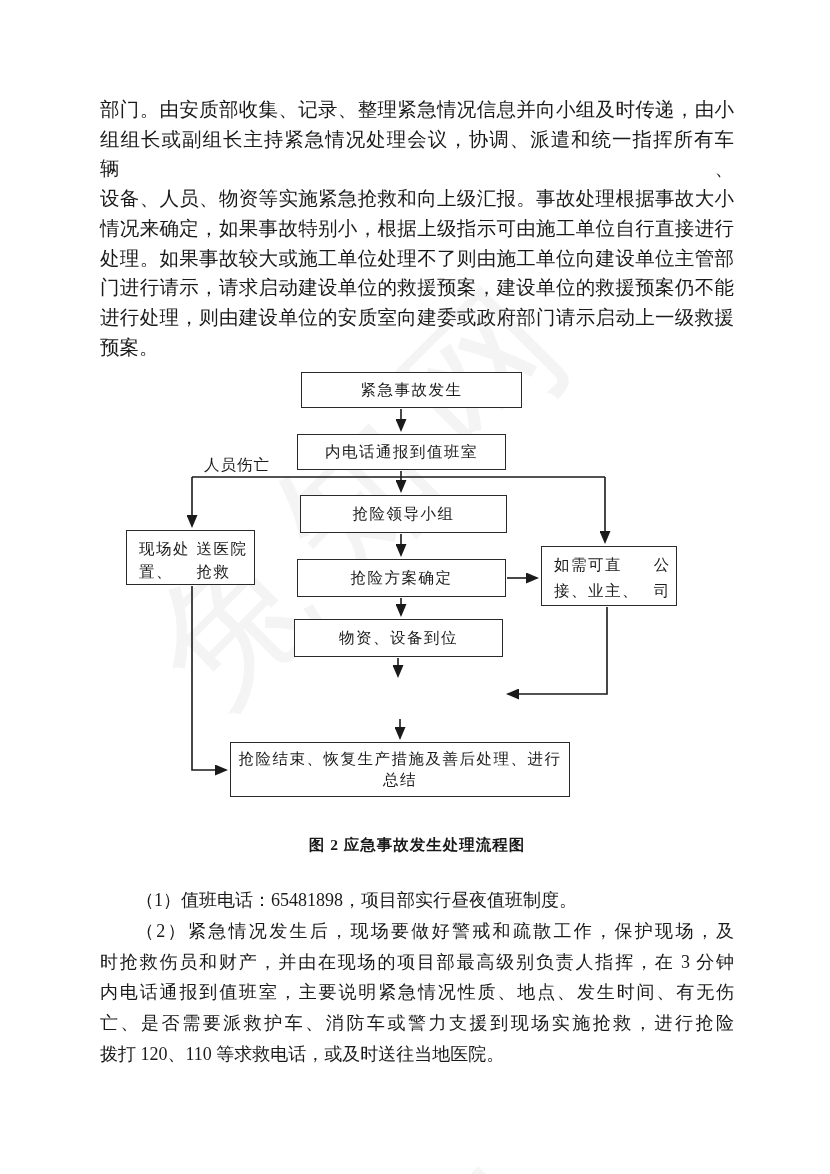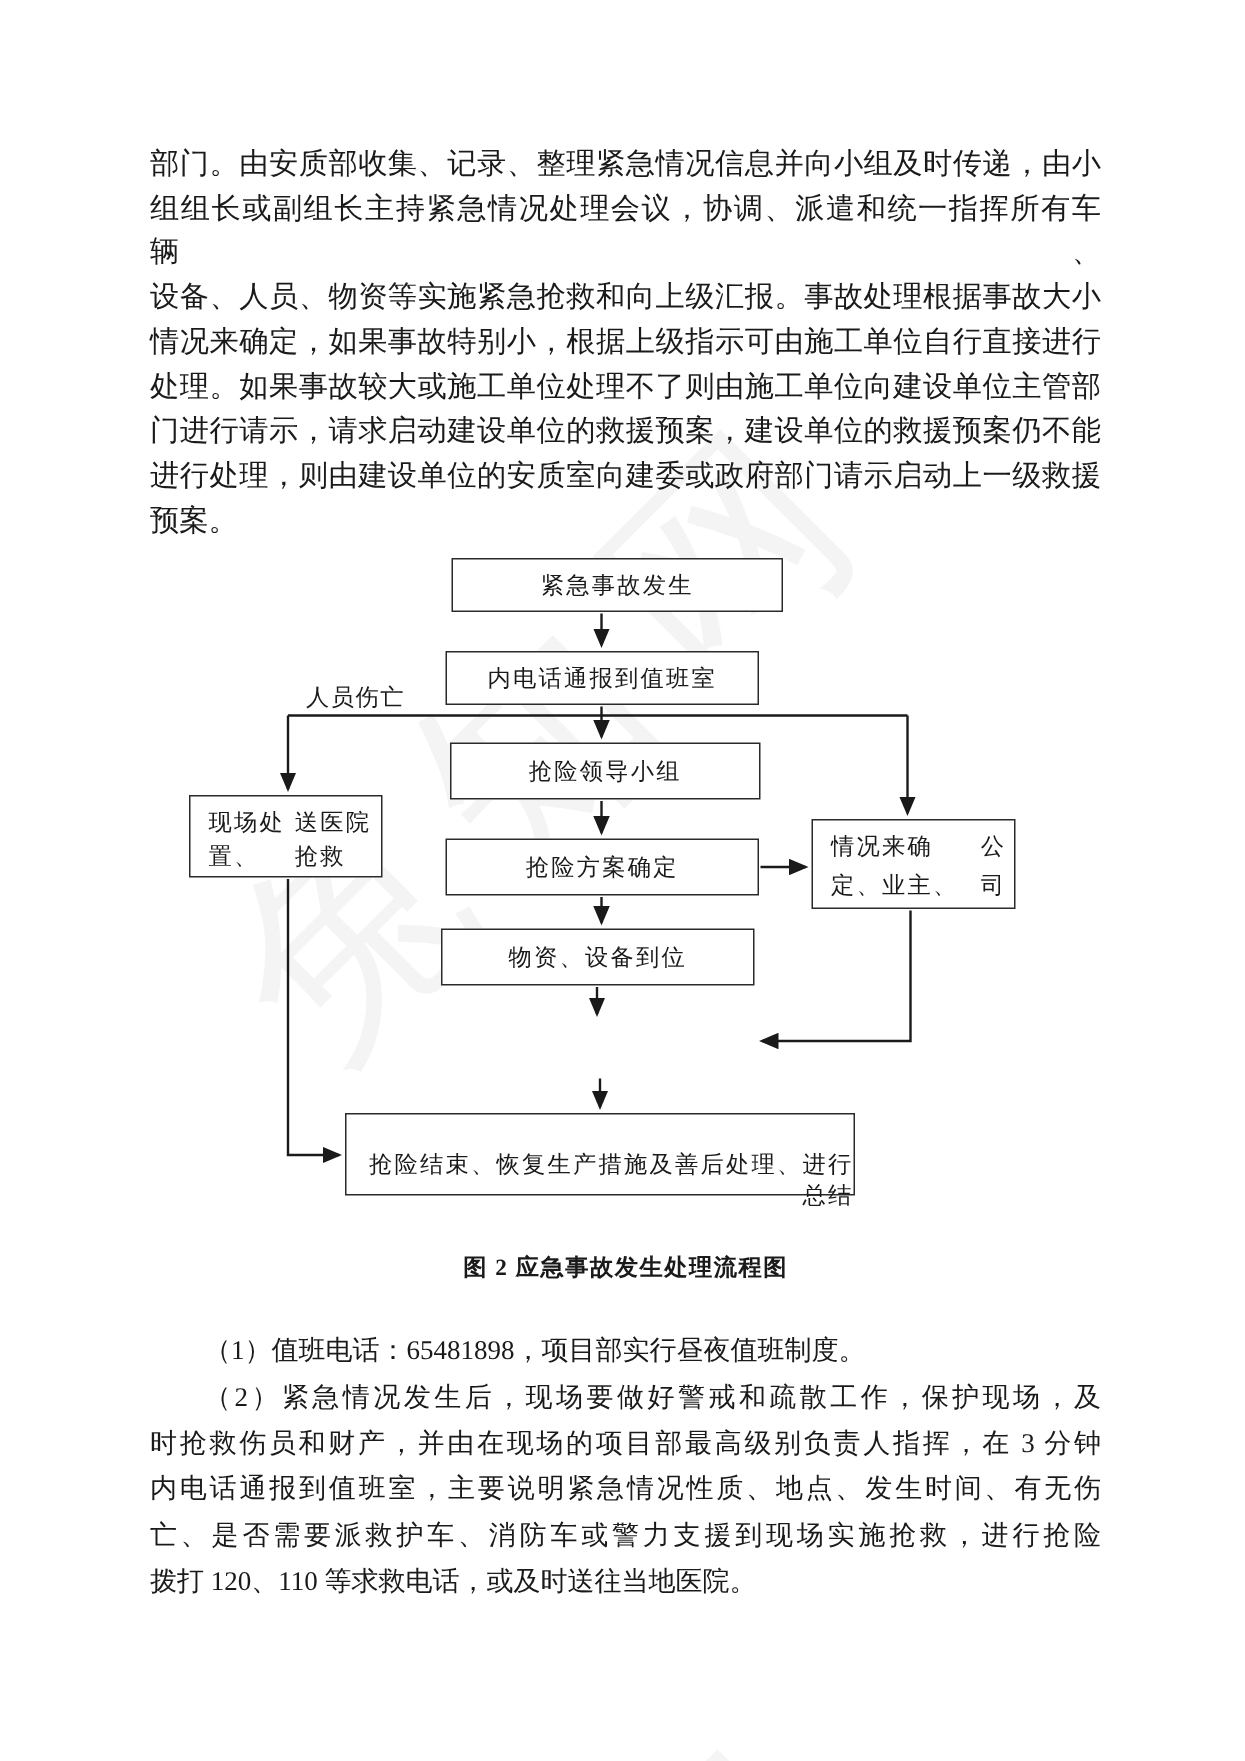--- a/index.html
+++ b/index.html
@@ -47,21 +47,21 @@
     box-sizing:border-box;
     font-size:15.5px;
     letter-spacing:1.5px;
     display:flex;align-items:center;justify-content:center;
     text-align:center;
   }
   .node.two-line{
     flex-direction:row;align-items:flex-start;justify-content:flex-start;
     padding:5px 0 0 12px;line-height:26px;text-align:left;
   }
-  .node.top-align{align-items:flex-start;padding-top:23px;text-align:right;}
+  .node.top-align{align-items:flex-start;padding-top:6px;}
   .branch-label{
     position:absolute;left:204px;top:455px;
     font-size:15.5px;letter-spacing:1px;
   }
   
   .caption{
     position:absolute;left:100px;top:835px;width:634px;
     text-align:center;font-weight:bold;font-size:15.5px;letter-spacing:1px;
   }
   .items{
@@ -130,21 +130,21 @@
   <div class="node two-line" style="left:126px;top:530px;width:129px;height:55px;line-height:23px;padding-top:6px;">
     <div>现场处置、</div>
     <div>送医院抢救</div>
   </div>
 
   <div class="node" style="left:297px;top:559px;width:209px;height:38px;">
     <span>抢险方案确定</span>
   </div>
 
   <div class="node two-line" style="left:541px;top:546px;width:136px;height:60px;">
-    <div>情况来确定、业主、</div>
+    <div>如需可直接、业主、</div>
     <div>公司</div>
   </div>
 
   <div class="node" style="left:294px;top:619px;width:209px;height:38px;text-align:center;">
     <span>物资、设备到位</span>
   </div>
 
 
   <div class="node top-align" style="left:230px;top:742px;width:340px;height:55px;">
     <span>抢险结束、恢复生产措施及善后处理、进行总结</span>

